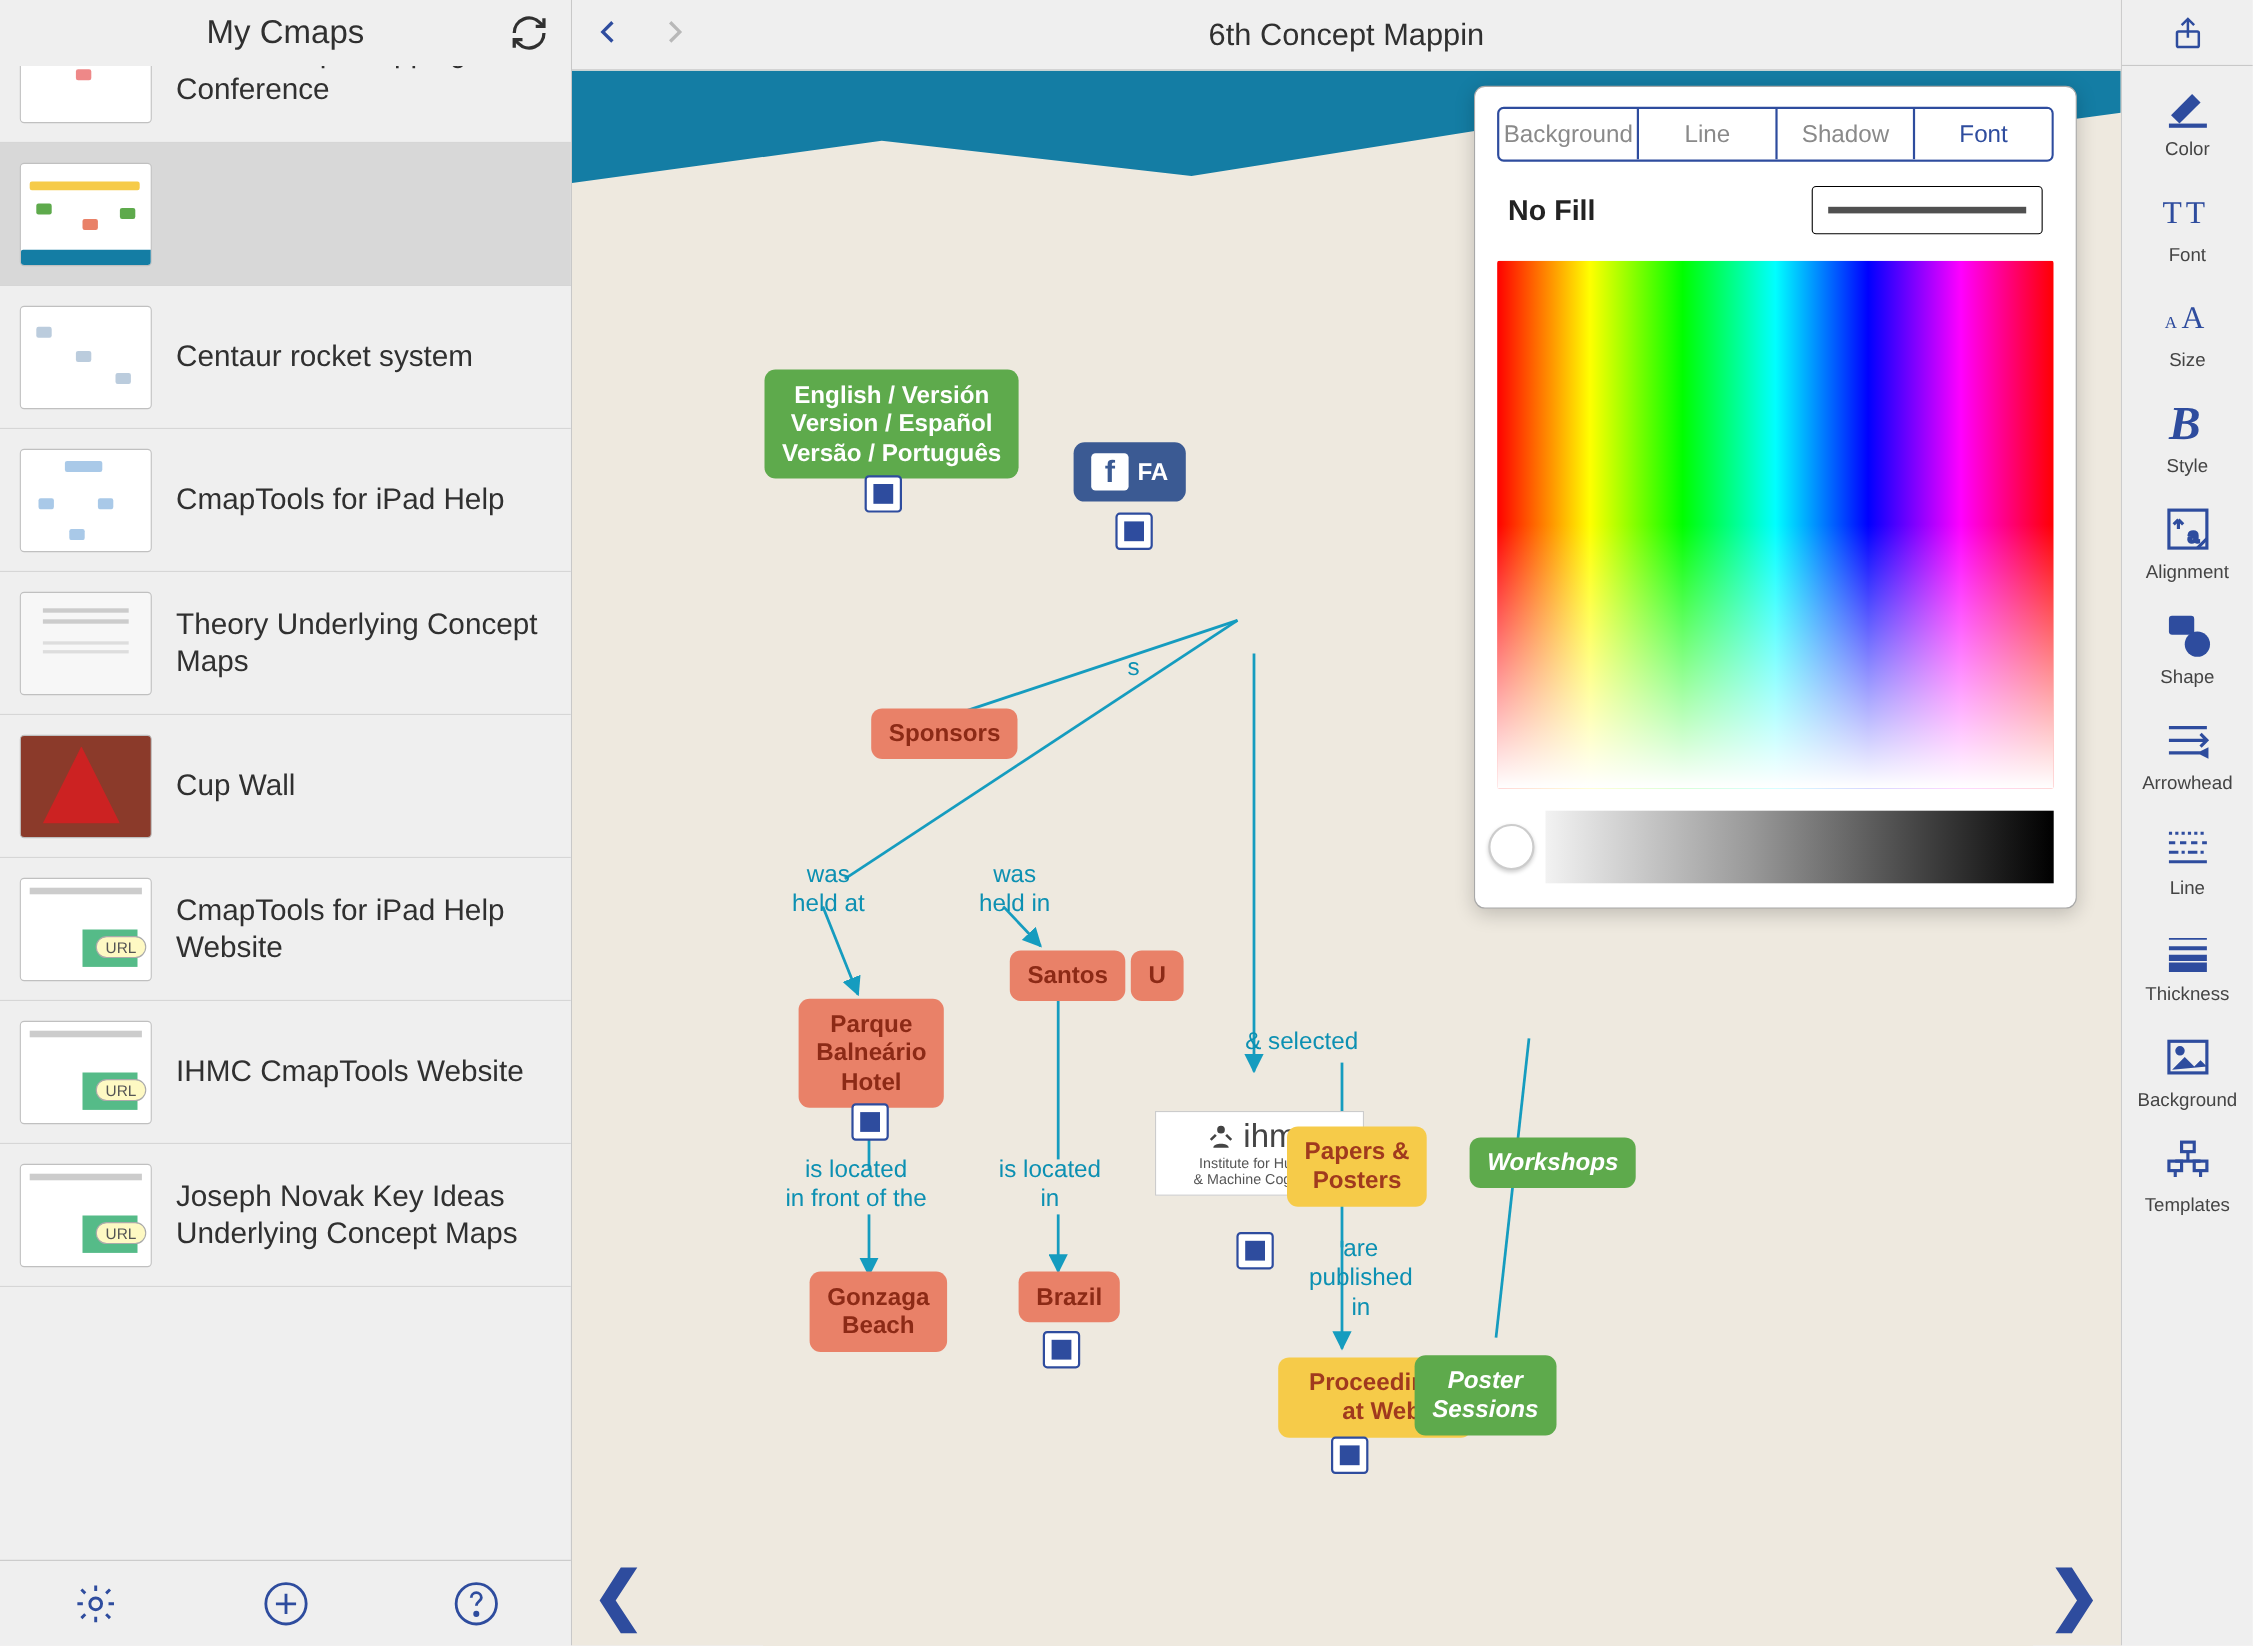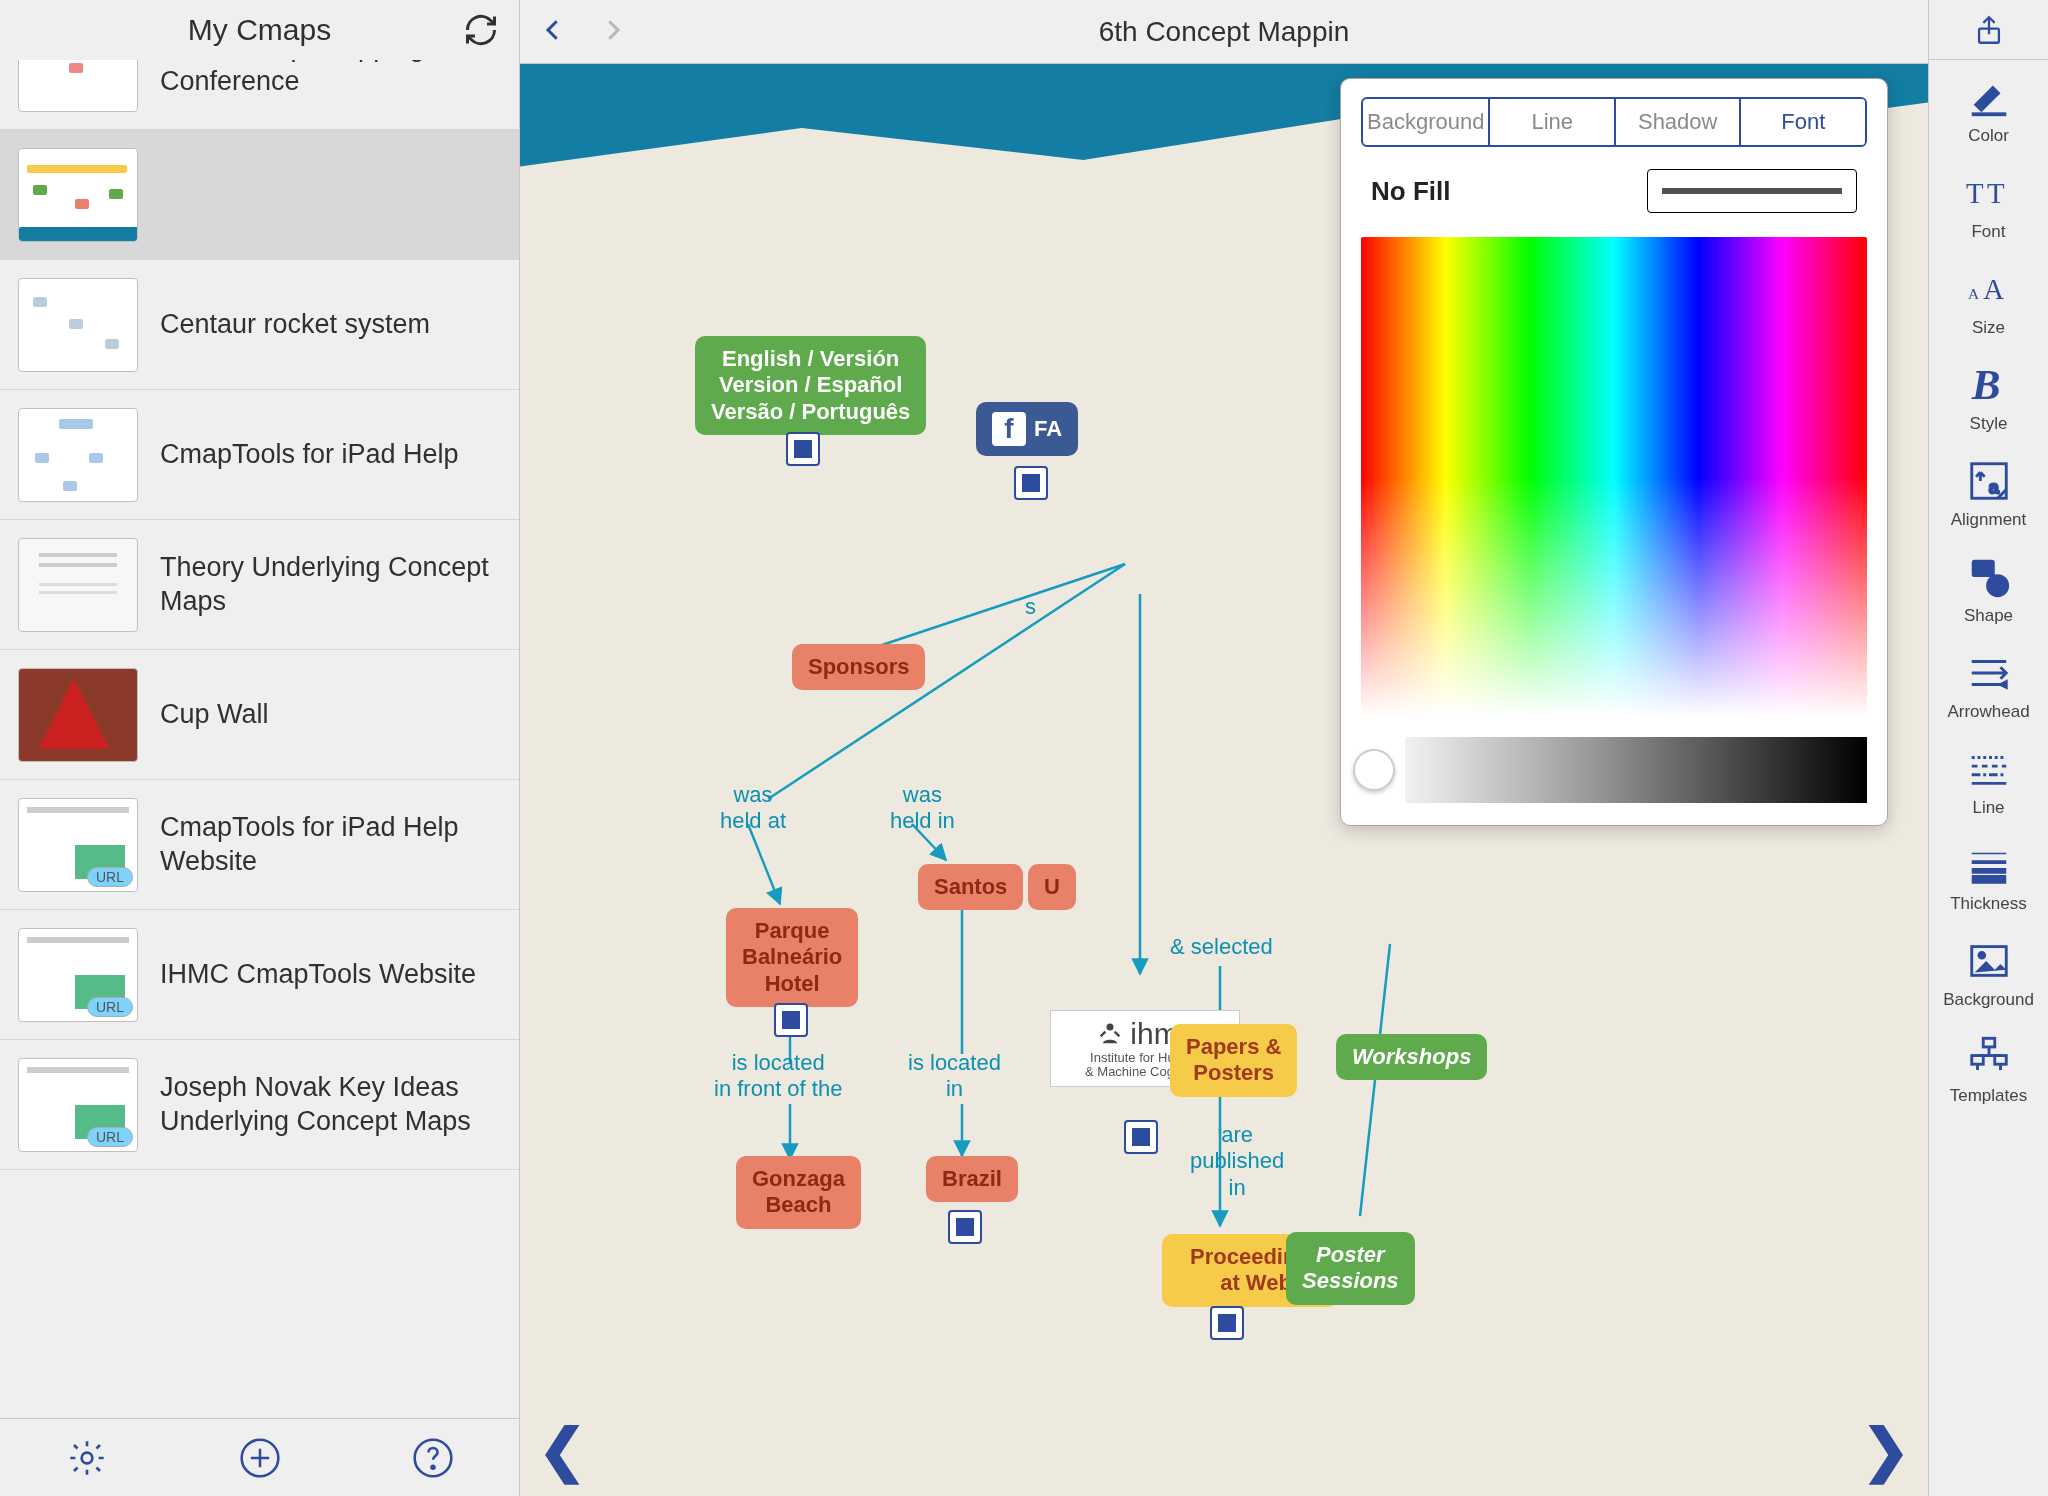--- a/index.html
+++ b/index.html
@@ -10,21 +10,21 @@
   .sidebar { width: 520px; background: #efefef; border-right: 1px solid #c8c8c8; display: flex; flex-direction: column; }
   .sidebar-header { height: 60px; display: flex; align-items: center; justify-content: center; position: relative; background: #efefef; }
   .sidebar-title { font-size: 30px; font-weight: 400; color: #303030; }
   .refresh-icon { position: absolute; right: 18px; top: 10px; width: 40px; height: 40px; display:flex; align-items:center; justify-content:center; }
   .sidebar-list { flex: 1; overflow: hidden; }
   .list-item { display: flex; align-items: center; padding: 12px 18px; min-height: 130px; border-bottom: 1px solid #d6d6d6; gap: 22px; background:#efefef; }
   .list-item.selected { background: #d8d8d8; }
   .list-thumb { width: 120px; height: 94px; background:#fff; border:1px solid #c0c0c0; border-radius:4px; flex-shrink:0; position:relative; overflow:hidden; }
   .list-thumb.doc { background:#f7f7f7; }
   .list-thumb.photo { background:#8b3a2a; }
-  .list-thumb.url .url-badge { position:absolute; bottom:4px; right:4px; background:#7dd3fc; border:1px solid #aaa; border-radius:10px; font-size:14px; padding:1px 8px; color:#555; font-weight:500;}
+  .list-thumb.url .url-badge { position:absolute; bottom:20px; right:4px; background:#fef9c3; border:1px solid #aaa; border-radius:10px; font-size:14px; padding:1px 8px; color:#555; font-weight:500;}
   .list-label { font-size: 27px; color: #303030; line-height: 1.25; }
   .sidebar-footer { height: 78px; background:#efefef; border-top:1px solid #c8c8c8; display:flex; align-items:center; justify-content:space-around; }
   .footer-btn { width:52px; height:52px; display:flex; align-items:center; justify-content:center; }
 
   
   .main { flex:1; display:flex; flex-direction:column; background:#e9e5dc; position:relative; }
   .main-header { height:64px; background:#efefef; border-bottom:1px solid #c8c8c8; display:flex; align-items:center; justify-content:center; position:relative; }
   .nav-arrows { position:absolute; left:18px; display:flex; gap:30px; }
   .main-title { font-size:28px; color:#303030; }
   .canvas { flex:1; position:relative; overflow:hidden; background:#eee9df; }
@@ -297,21 +297,21 @@
               <path d="M6 20c0-4 12-4 12 0"></path>
               <path d="M4 14l4-4M20 14l-4-4" stroke="#444" stroke-width="2"></path>
             </svg>
           <span class="ihmc-big">ihmc</span>
         </div>
         <div class="ihmc-small" style="white-space:pre;">Institute for Human
 &amp; Machine Cognition</div>
       </div>
       <div style="position:absolute;left:604px;top:1050px;"><span class="res-icon"></span></div>
 
-      <div class="link-label" style="left:650px;top:870px;">&amp; selected</div>
+      <div class="link-label" style="left:612px;top:870px;">&amp; selected</div>
 
       <div class="node yellow" style="left:650px;top:960px;white-space:pre;">Papers &amp;
 Posters</div>
       <div class.node="" class="node green2" style="left:816px;top:970px;">Workshops</div>
 
       <div class="link-label" style="left:670px;top:1058px;white-space:pre;">are
 published
 in</div>
 
       <div class="node yellow" style="left:642px;top:1170px;white-space:pre;padding-left:28px;">Proceedings

